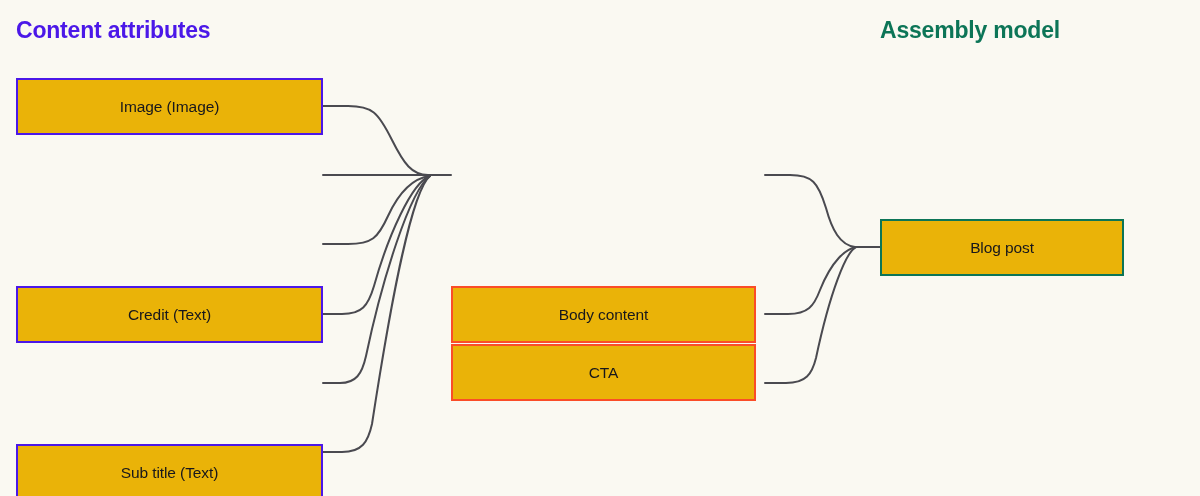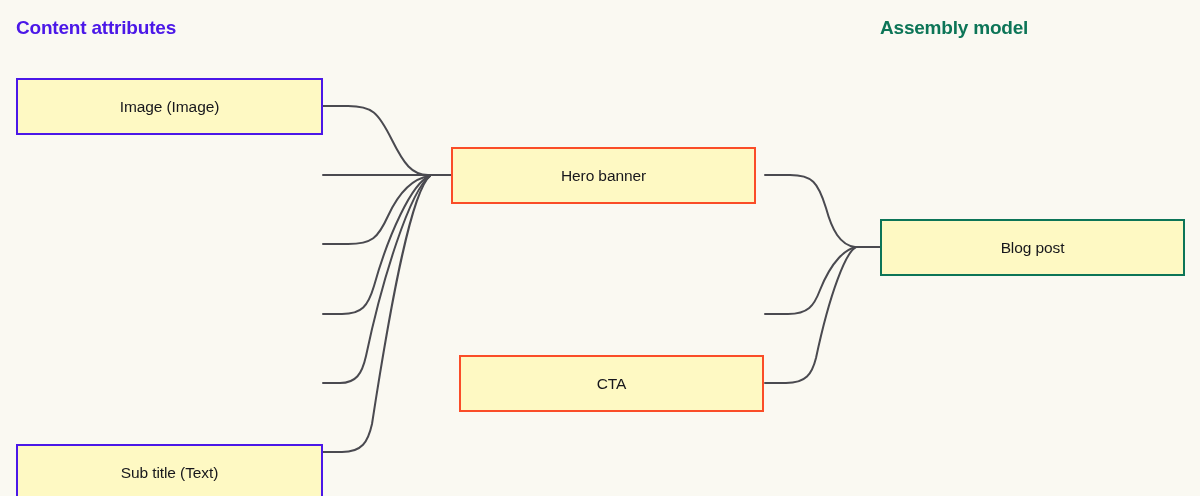--- a/index.html
+++ b/index.html
@@ -14,57 +14,57 @@
     overflow: hidden;
     position: relative;
   }
   .canvas {
     position: relative;
     width: 1200px;
     height: 496px;
   }
   .col-title {
     position: absolute;
-    font-size: 19px;
+    font-size: 23px;
     font-weight: bold;
     letter-spacing: -0.2px;
     white-space: nowrap;
   }
   #title-attributes { left: 16px;  top: 17px; color: #4b18e8; }
   #title-models     { left: 451px; top: 17px; color: #fa4d28; }
   #title-assembly   { left: 880px; top: 17px; color: #0c7557; text-align: right; }
 
   .node {
     position: absolute;
     box-sizing: border-box;
-    background: #fef9c3;
+    background: #eab308;
     border-width: 2px;
     border-style: solid;
     display: flex;
     align-items: center;
     justify-content: center;
     font-size: 15.5px;
     color: #17171c;
     letter-spacing: -0.1px;
     white-space: nowrap;
   }
   .node.attr  { border-color: #4b18e8; left: 16px;  width: 307px; height: 57px; }
   .node.model { border-color: #fa4d28; left: 451px; width: 305px; height: 57px; }
-  .node.asm   { border-color: #0c7557; left: 880px; width: 305px; height: 57px; }
+  .node.asm   { border-color: #0c7557; left: 880px; width: 244px; height: 57px; }
 
   #node-image    { top: 78px;  }
   #node-alttext  { top: 147px; }
   #node-caption  { top: 216px; }
   #node-credit   { top: 286px; }
   #node-title    { top: 355px; }
   #node-subtitle { top: 424px; margin-top: 20px; }
 
   #node-hero { top: 147px; }
   #node-body { top: 286px; }
-  #node-cta  { top: 355px; margin-left: 8px; }
+  #node-cta  { top: 344px; }
 
   #node-blogpost { top: 219px; }
 
   svg.links {
     position: absolute;
     left: 0;
     top: 0;
     width: 1200px;
     height: 496px;
     pointer-events: none;
@@ -94,20 +94,21 @@
     <path d="M 323 452 L 342 452 C 362 452 368 442 372 424 C 388 320 410 192 430 176"></path>
     <path d="M 428 175 L 451 175"></path>
 
     <path d="M 765 175 L 790 175 C 812 175 818 182 826 208 C 832 230 840 245 855 247"></path>
     <path d="M 765 314 L 788 314 C 808 314 814 306 820 290 C 832 260 846 249 856 247"></path>
     <path d="M 765 383 L 786 383 C 806 383 812 374 816 358 C 830 292 846 252 856 247"></path>
     <path d="M 855 247 L 880 247"></path>
   </svg>
 
   <div class="node attr" id="node-image">Image (Image)</div>
+  <div class="node attr" id="node-credit">Credit (Text)</div>
   <div class="node attr" id="node-subtitle">Sub title (Text)</div>
 
-  <div class="node model" id="node-hero">Hero banner</div>
+  <div class="node model" id="node-body">Body content</div>
   <div class="node model" id="node-cta">CTA</div>
 
   <div class="node asm" id="node-blogpost">Blog post</div>
 
 </div>
 
 </body></html>

